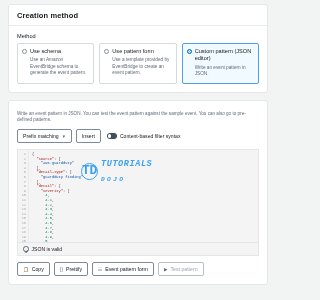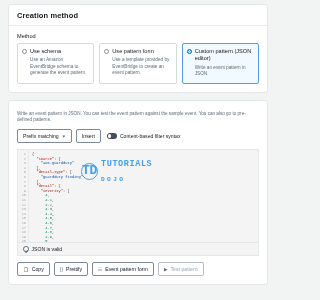--- a/index.html
+++ b/index.html
@@ -109,21 +109,21 @@
     position: absolute; left: 52px; top: 2px;
     display: flex; align-items: center; gap: 3px;
     opacity: .92; pointer-events: none;
   }
   .wm-logo {
     width: 17px; height: 17px; border-radius: 50%;
     border: 1.6px solid #2e9bf0; display: flex; align-items: center;
     justify-content: center; color: #2e9bf0; font-weight: bold;
     font-size: 13px; letter-spacing: -.3px;
   }
-  .wm-text { line-height: 1; }
+  .wm-text { line-height: 1; font-style: italic; }
   .wm-1 { font-size: 8.5px; font-weight: bold; color: #2e9bf0; letter-spacing: .6px; }
   .wm-2 { font-size: 6.2px; font-weight: bold; color: #2e9bf0; letter-spacing: 2.4px; margin-top: 2px; }
 
   .status-bar {
     background: #f4f4f4; border: 1px solid #e4e6e8; border-top: none;
     padding: 3px 5px; display: flex; align-items: center; gap: 3px;
   }
   .status-icon {
     width: 5.5px; height: 5.5px; border-radius: 50%;
     border: 1px solid #5f6b7a; flex: 0 0 auto; position: relative;

